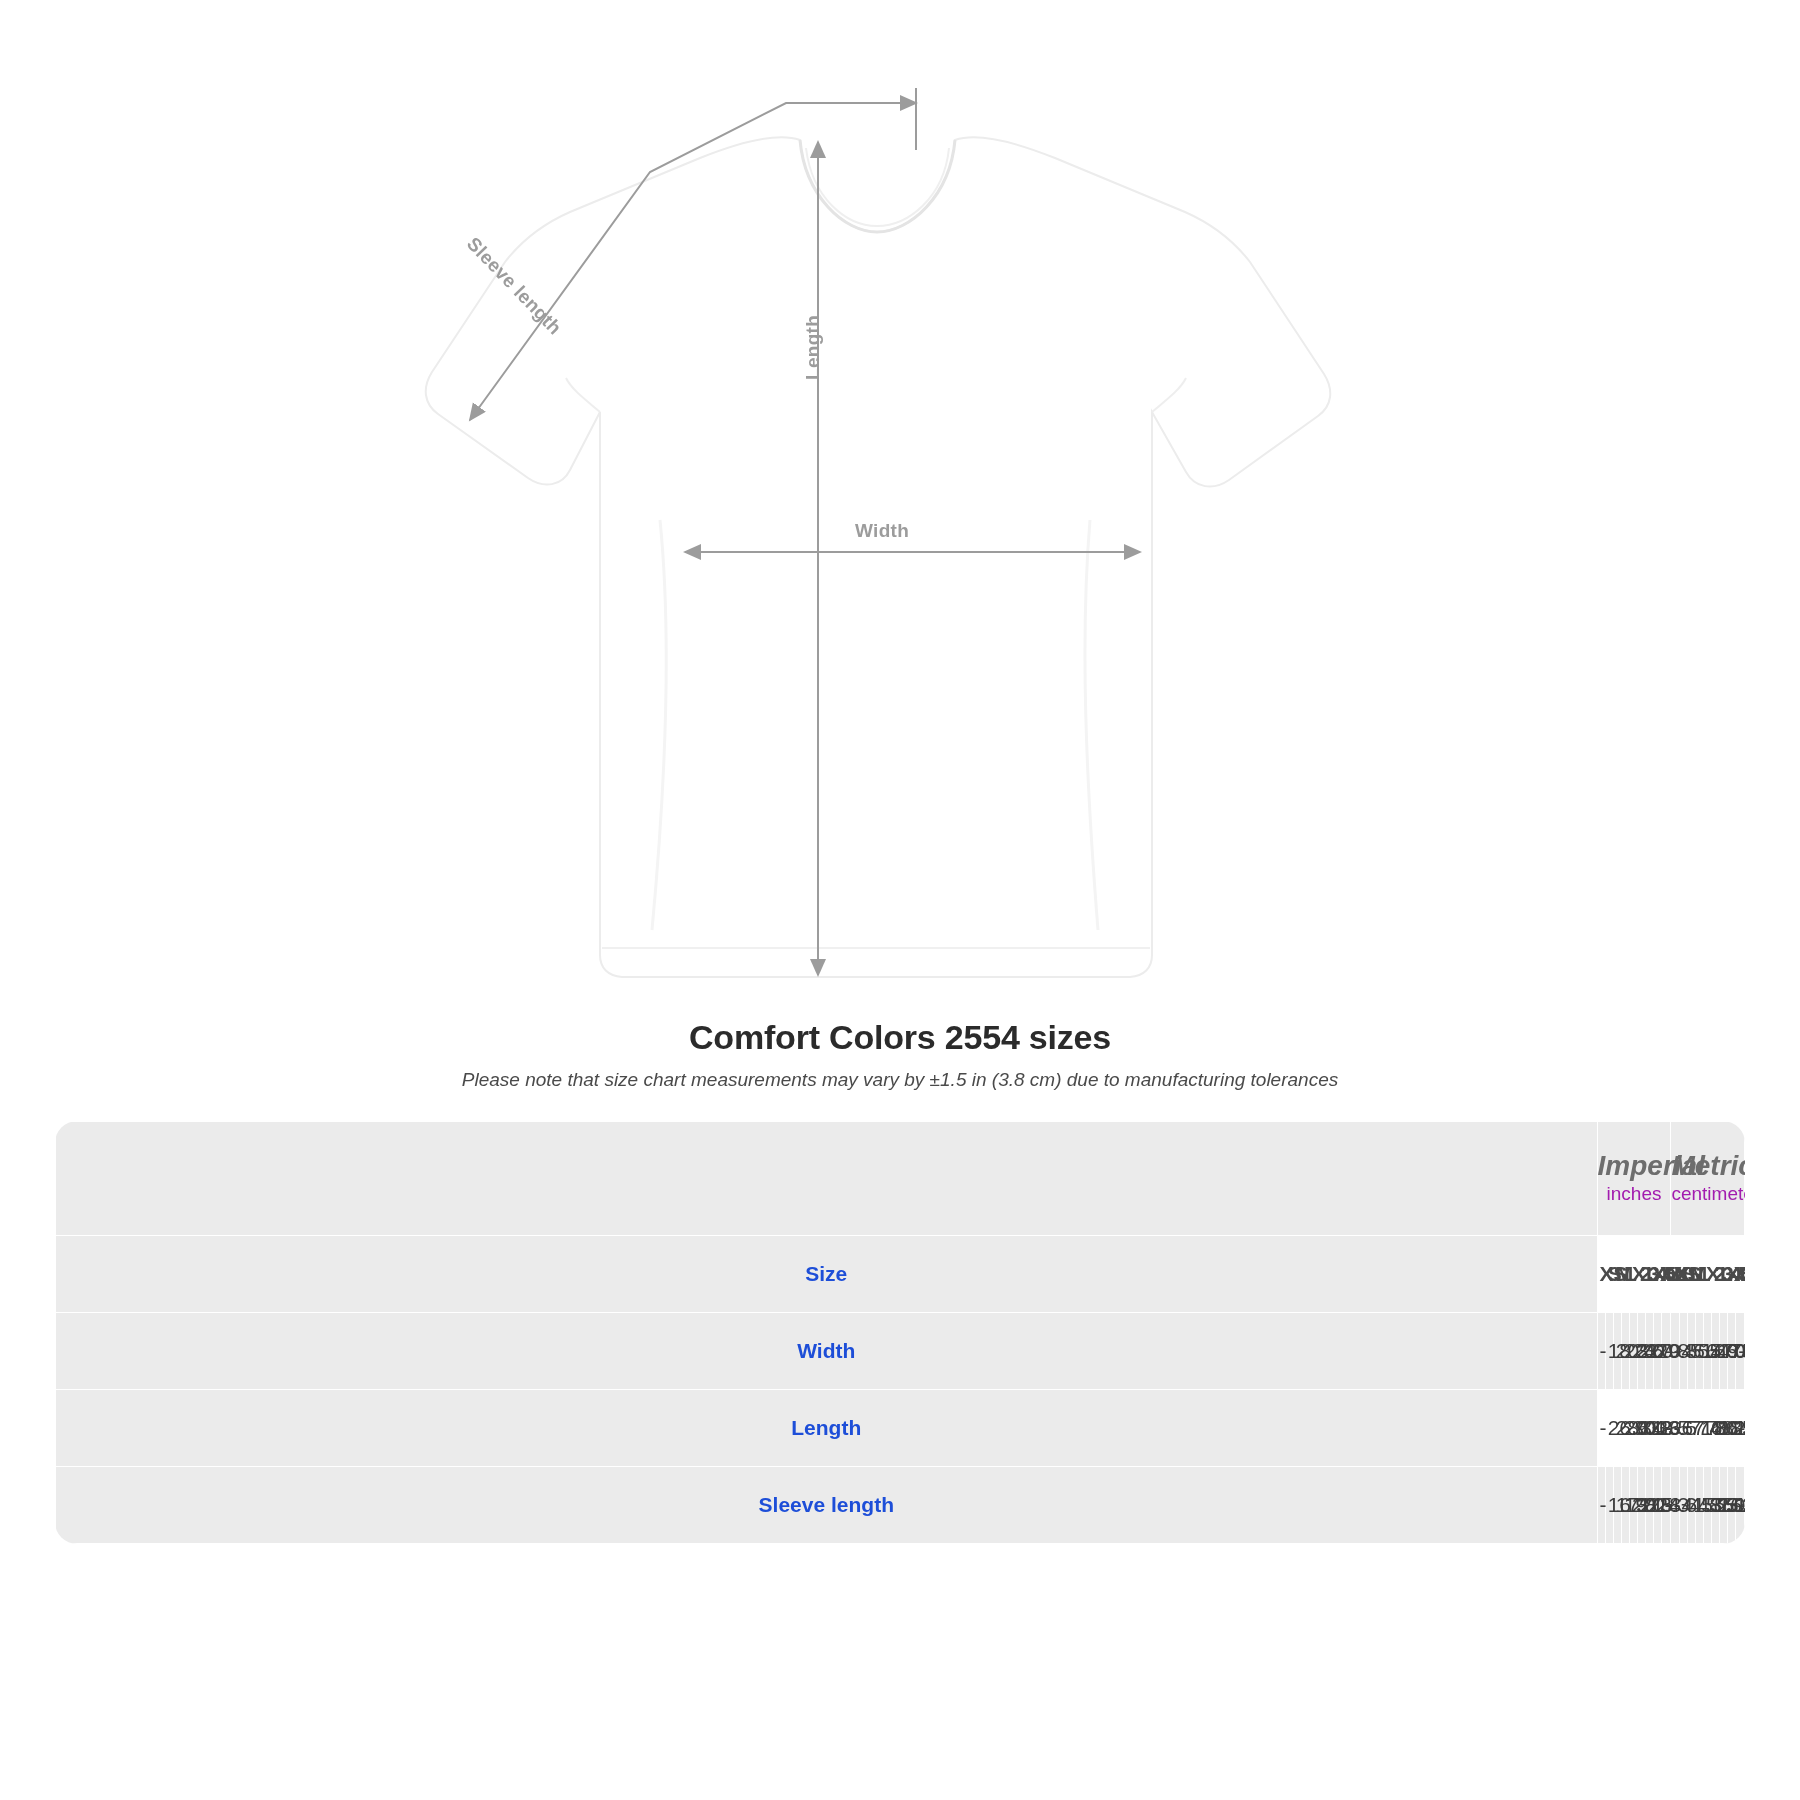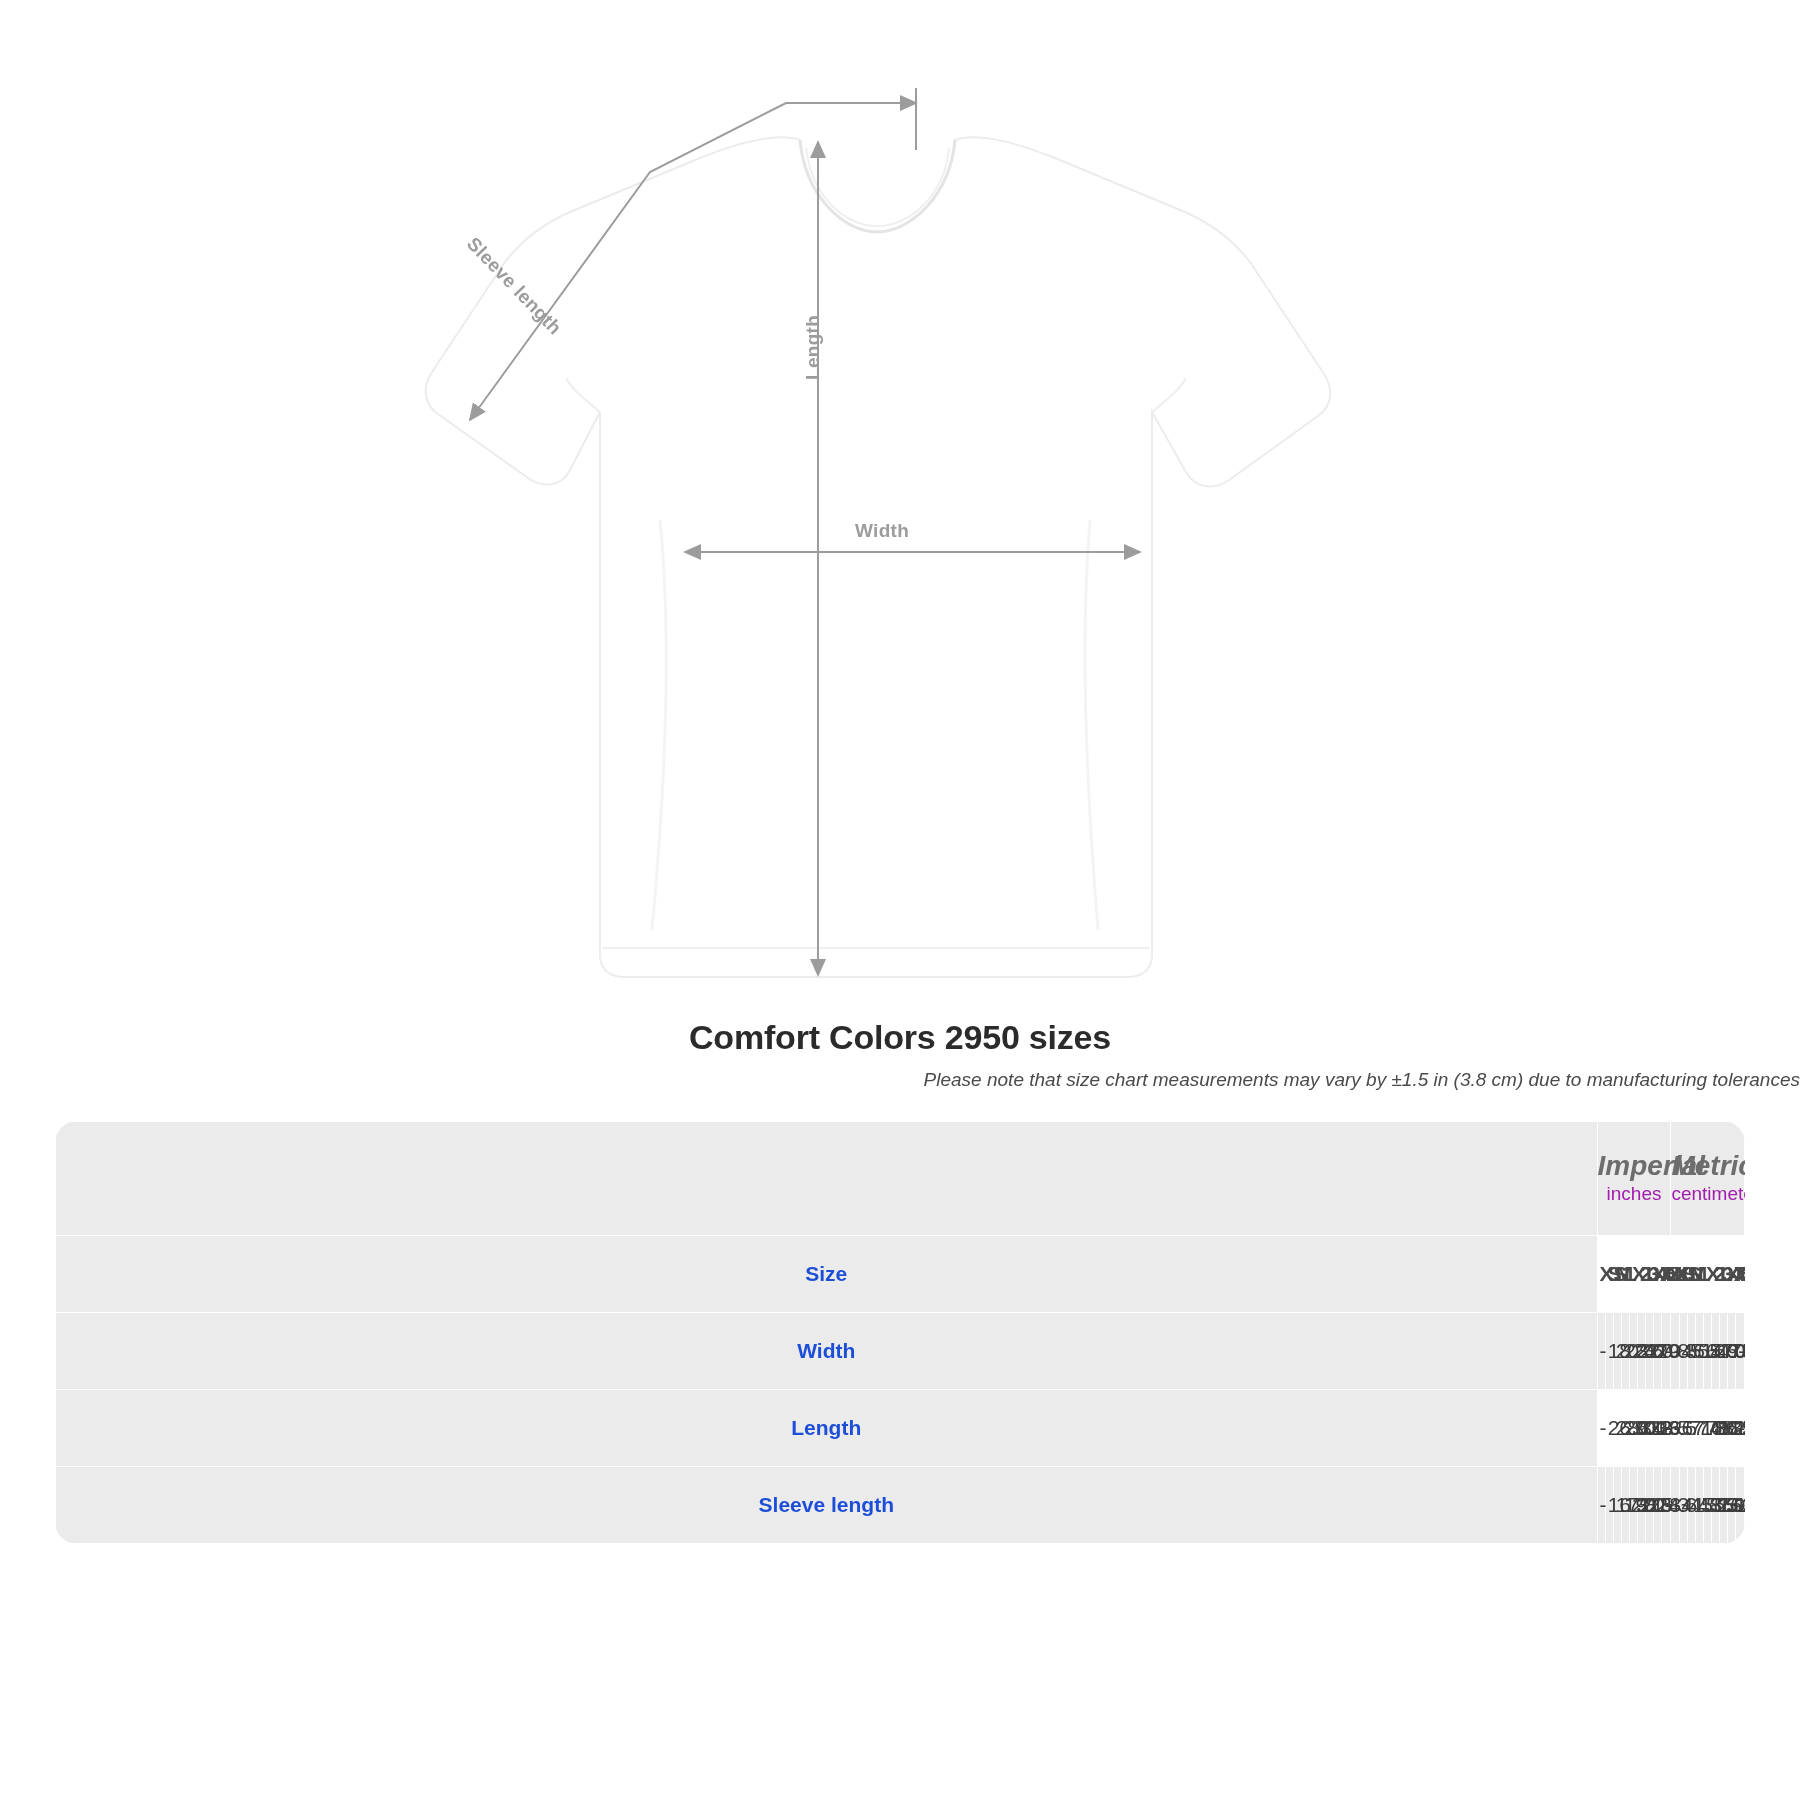--- a/index.html
+++ b/index.html
@@ -65,21 +65,20 @@
     font-weight: bold;
     color: #2b2b2b;
     margin: 0 0 12px 0;
     letter-spacing: -0.2px;
   }
   .chart-note {
     font-size: 19px;
     font-style: italic;
     color: #4a4a4a;
     margin: 0;
-    text-align: right;
   }
 
   
   .table-wrap {
     margin: 30px 55px 0 55px;
     border-radius: 22px;
     overflow: hidden;
   }
   table.size-table {
     width: 100%;
@@ -212,21 +211,21 @@
         <line x1="916" y1="88" x2="916" y2="150" stroke="#9c9c9c" stroke-width="2"></line>
       </g>
     </svg>
 
     <div class="dim-label width-label">Width</div>
     <div class="dim-label length-label">Length</div>
     <div class="dim-label sleeve-label">Sleeve length</div>
   </div>
 
   <div class="title-block">
-    <h1 class="chart-title">Comfort Colors 2950 sizes</h1>
+    <h1 class="chart-title">Comfort Colors 2554 sizes</h1>
     <p class="chart-note">Please note that size chart measurements may vary by ±1.5 in (3.8 cm) due to manufacturing tolerances</p>
   </div>
 
   <div class="table-wrap">
     <table class="size-table">
       <colgroup>
         <col class="first-col">
         <col span="18" class="data-col">
       </colgroup>
       <tbody>

